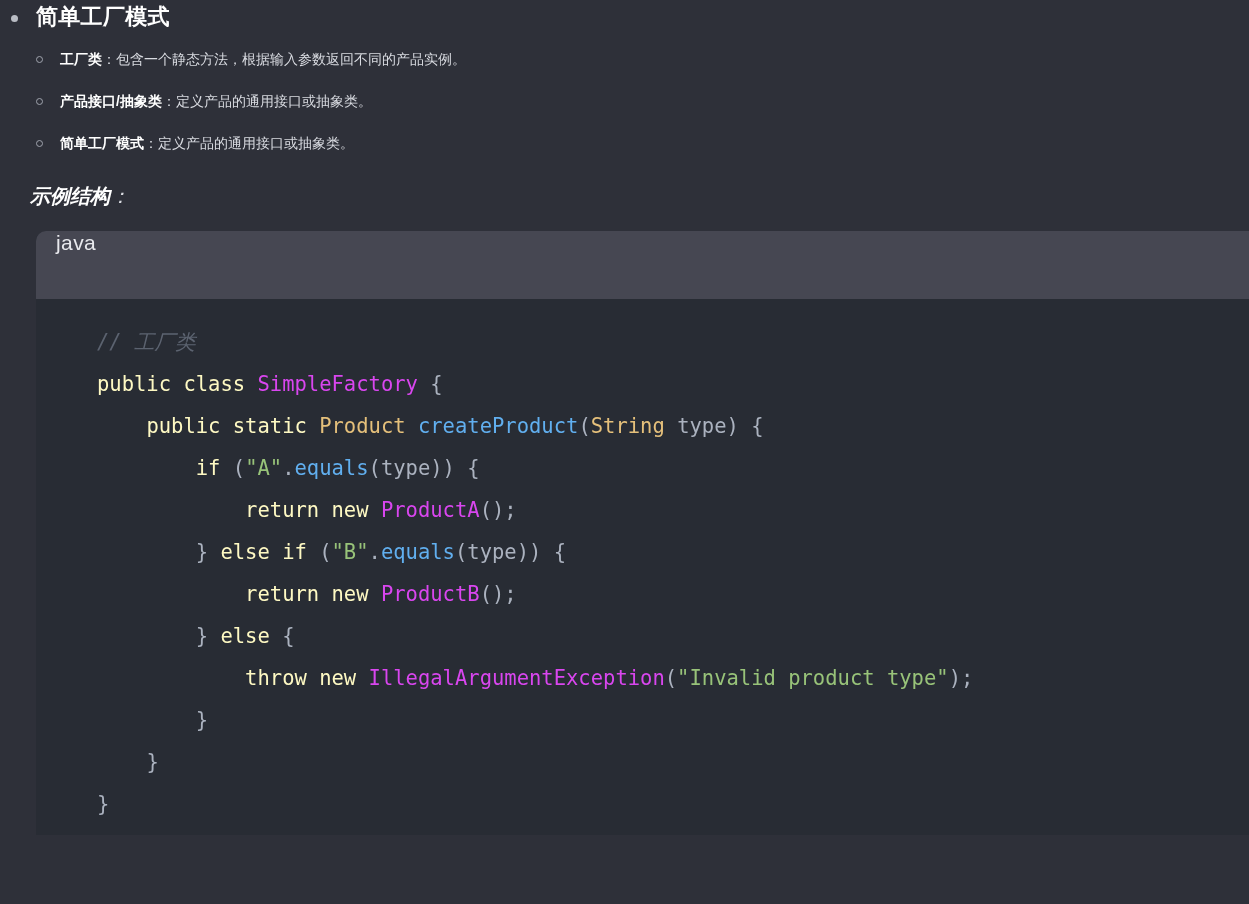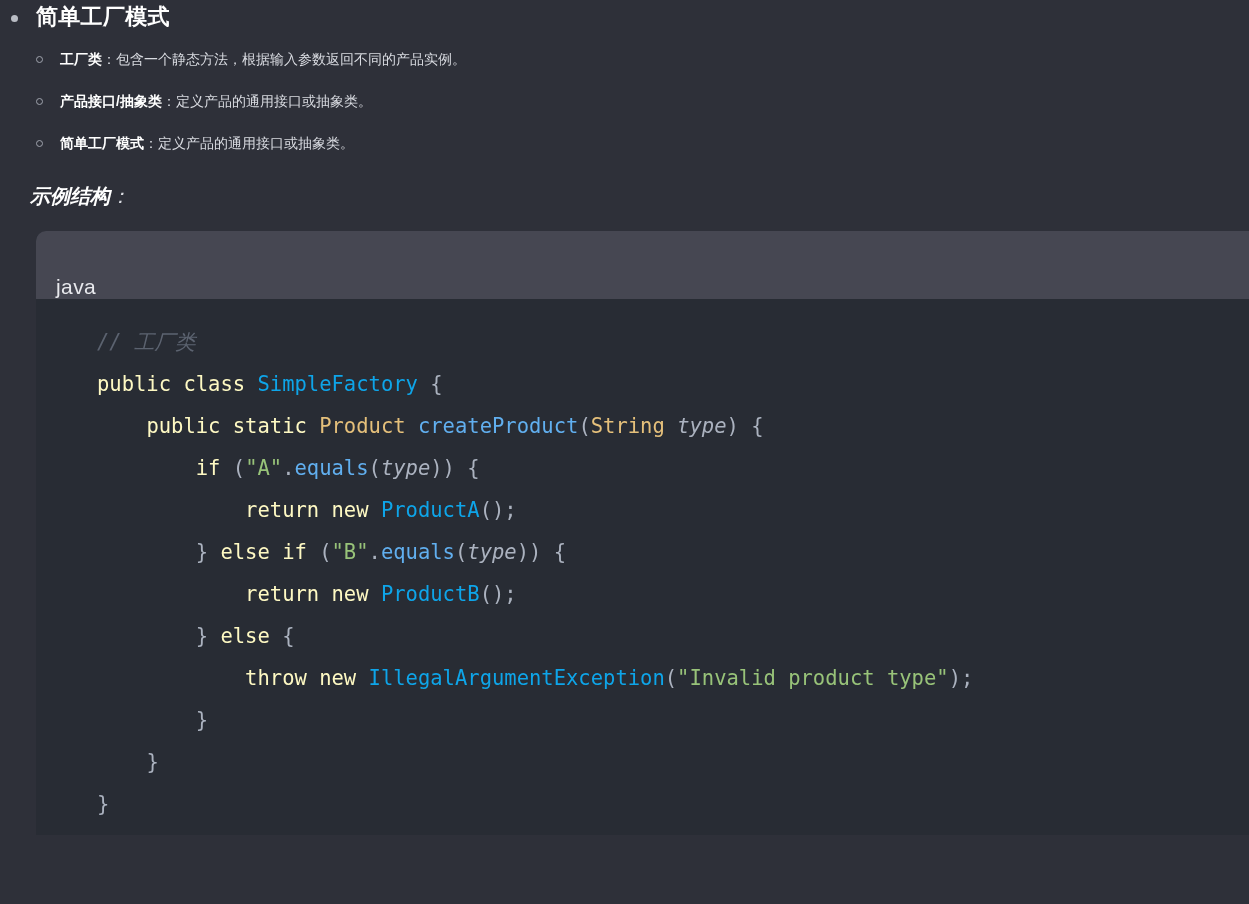--- a/index.html
+++ b/index.html
@@ -104,21 +104,21 @@
     margin: 22px 0 0 36px;
     width: 1213px;
     border-top-left-radius: 10px;
     overflow: hidden;
     background: #282c34;
   }
   .code-header {
     height: 68px;
     background: #464752;
     display: flex;
-    align-items: flex-end;
+    align-items: flex-start;
     padding-left: 20px;
     box-sizing: border-box;
   }
   .code-lang {
     font-family: "Liberation Sans", sans-serif;
     font-size: 21px;
     color: #e8e9ed;
     letter-spacing: 0.4px;
   }
   .code-body {
@@ -131,26 +131,26 @@
     font-family: "DejaVu Sans Mono", "Liberation Mono", monospace;
     font-size: 20.5px;
     line-height: 42px;
     color: #abb2bf;
     white-space: pre;
     tab-size: 4;
   }
   .tok-comment { color: #5c6370; font-style: italic; }
   .tok-keyword { color: #fef9c3; }
   .tok-type    { color: #e5c07b; }
-  .tok-class   { color: #0ea5e9; }
+  .tok-class   { color: #d946ef; }
   .tok-func    { color: #61afef; }
   .tok-method  { color: #61afef; }
   .tok-string  { color: #98c379; }
   .tok-punct   { color: #abb2bf; }
-  .tok-plain   { color: #abb2bf; font-style: italic; }
+  .tok-plain   { color: #abb2bf; }
 </style>
 </head>
 <body>
 
 <div class="page">
 
   <ul class="outline">
     <li class="l1-item">
       <span class="l1-bullet"></span>
       <div class="l1-label">简单工厂模式</div>

